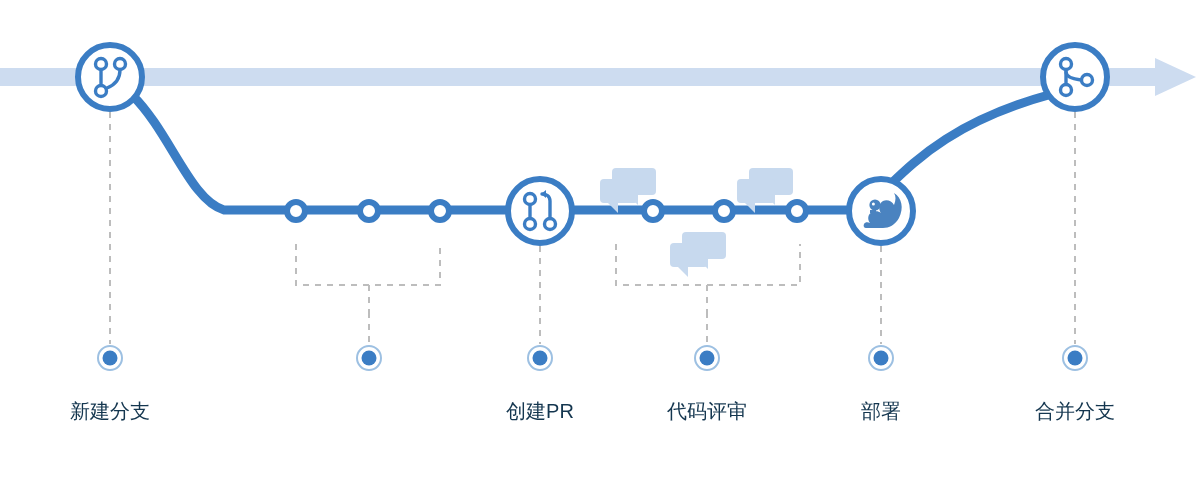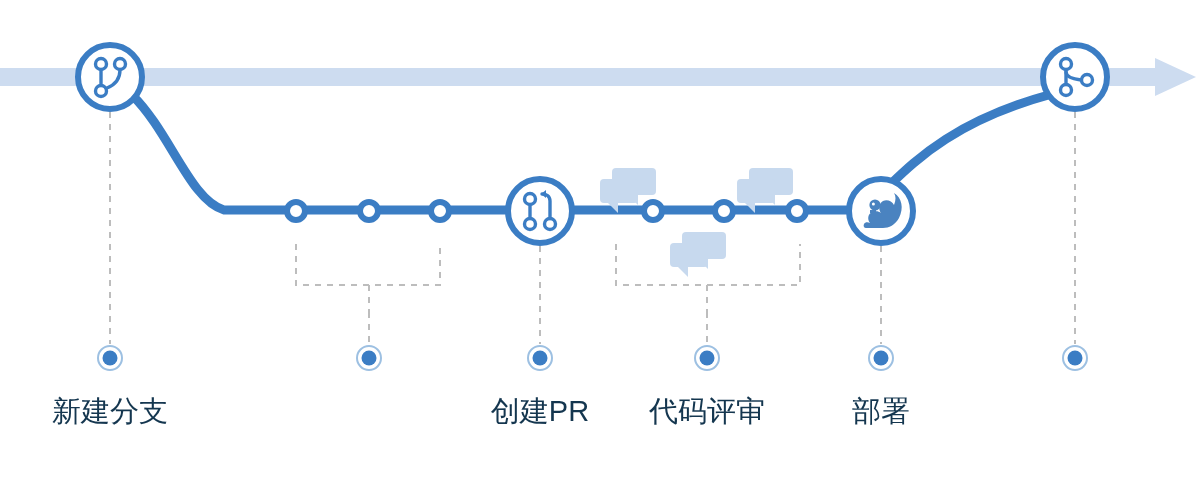--- a/index.html
+++ b/index.html
@@ -5,21 +5,21 @@
   html,body{margin:0;padding:0;background:#ffffff;}
   body{
     font-family:"Liberation Sans","DejaVu Sans",sans-serif;
     width:1202px;height:488px;overflow:hidden;position:relative;
   }
   #stage{position:relative;width:1202px;height:488px;}
   #stage svg{position:absolute;left:0;top:0;}
   .lbl{
     position:absolute;
     color:#14364f;
-    font-size:29px;
+    font-size:20px;
     line-height:34px;
     white-space:nowrap;
     transform:translateX(-50%);
     font-family:"Liberation Sans","DejaVu Sans",sans-serif;
   }
 </style>
 </head>
 <body>
 
 <div id="stage">
@@ -163,14 +163,15 @@
         <circle cx="1075" cy="358" r="12" fill="#ffffff" stroke="#9dc0e2" stroke-width="2"></circle>
         <circle cx="1075" cy="358" r="7.5" fill="#3b7dc4"></circle>
       </g>
     </g>
   </svg>
 
   <div class="lbl" style="left:110px;top:394px;">新建分支</div>
   <div class="lbl" style="left:540px;top:394px;">创建PR</div>
   <div class="lbl" style="left:707px;top:394px;">代码评审</div>
   <div class="lbl" style="left:881px;top:394px;text-align:center;">部署</div>
+  <div class="lbl" style="left:1075px;top:394px;">合并分支</div>
 
 </div>
 
 </body></html>

